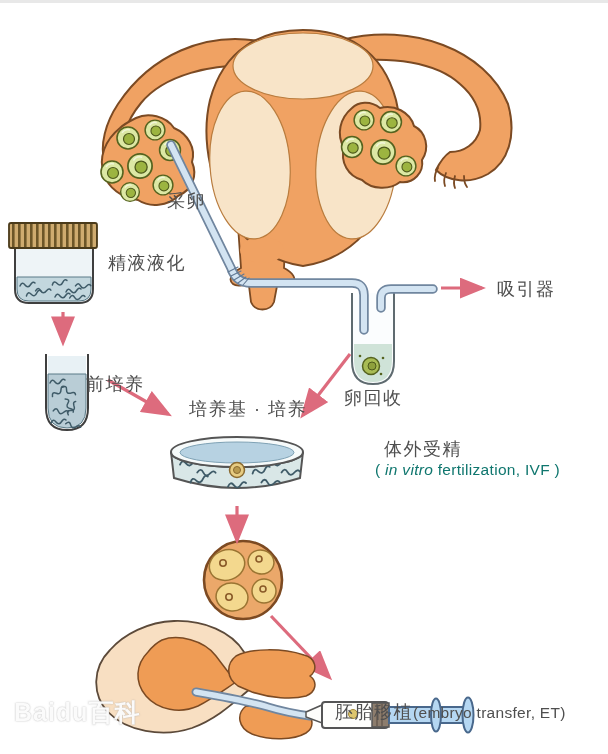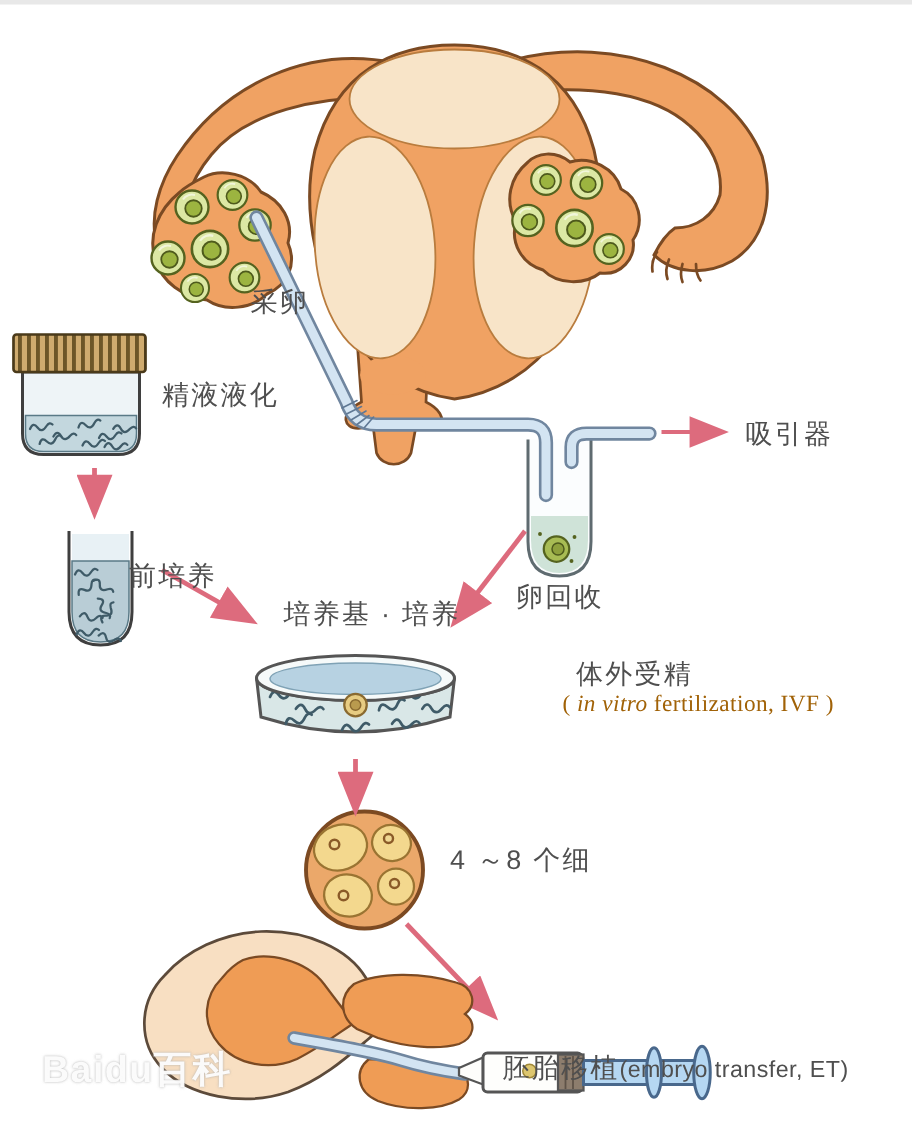--- a/index.html
+++ b/index.html
@@ -7,24 +7,24 @@
     position:relative;width:608px;height:754px;background:#ffffff;overflow:hidden;
     font-family:"Liberation Sans",sans-serif;
   }
   .topline{position:absolute;top:0;left:0;right:0;height:3px;background:#e8e8e8;}
   .art{position:absolute;left:0;top:0;}
   .lbl{
     position:absolute;font-size:18px;line-height:1.4;color:#4f4f4f;
     letter-spacing:1.5px;white-space:nowrap;
   }
   .lbl .en{font-size:15.5px;letter-spacing:.3px;}
-  .en-line{font-size:15.5px;letter-spacing:.3px;color:#a16207;font-family:Liberation Serif, serif;}
+  .en-line{font-size:15.5px;letter-spacing:.3px;color:#0f766e;}
   .en-line i{font-style:italic;}
   .wm{
-    position:absolute;left:28px;top:696px;font-size:25px;font-weight:bold;
+    position:absolute;left:14px;top:696px;font-size:25px;font-weight:bold;
     color:rgba(255,255,255,.93);letter-spacing:1px;
     text-shadow:0 0 2px rgba(175,175,175,.6),0 0 1px rgba(160,160,160,.5);
   }
 </style>
 </head>
 <body>
 
 <div class="stage">
   <div class="topline"></div>
 
@@ -246,20 +246,19 @@
 
   <div class="lbl" style="left:189px;top:397px;text-align:right;">培养基 · 培养</div>
 
   <div class="lbl" style="left:344px;top:386px;">卵回收</div>
 
   <div class="lbl" style="left:384px;top:437px;text-align:right;">体外受精</div>
   <div class="lbl en-line" style="left:375px;top:459px;">
     <span>( </span><i>in vitro</i><span> fertilization, IVF )</span>
   </div>
 
-  <div class="lbl" style="left:300px;top:561px;">4 ～8 个细</div>
 
   <div class="lbl" style="left:335px;top:700px;">
     <span>胚胎移植</span><span class="en">(embryo transfer, ET)</span>
   </div>
 
   <div class="wm">Baidu百科</div>
 </div>
 
 </body></html>

